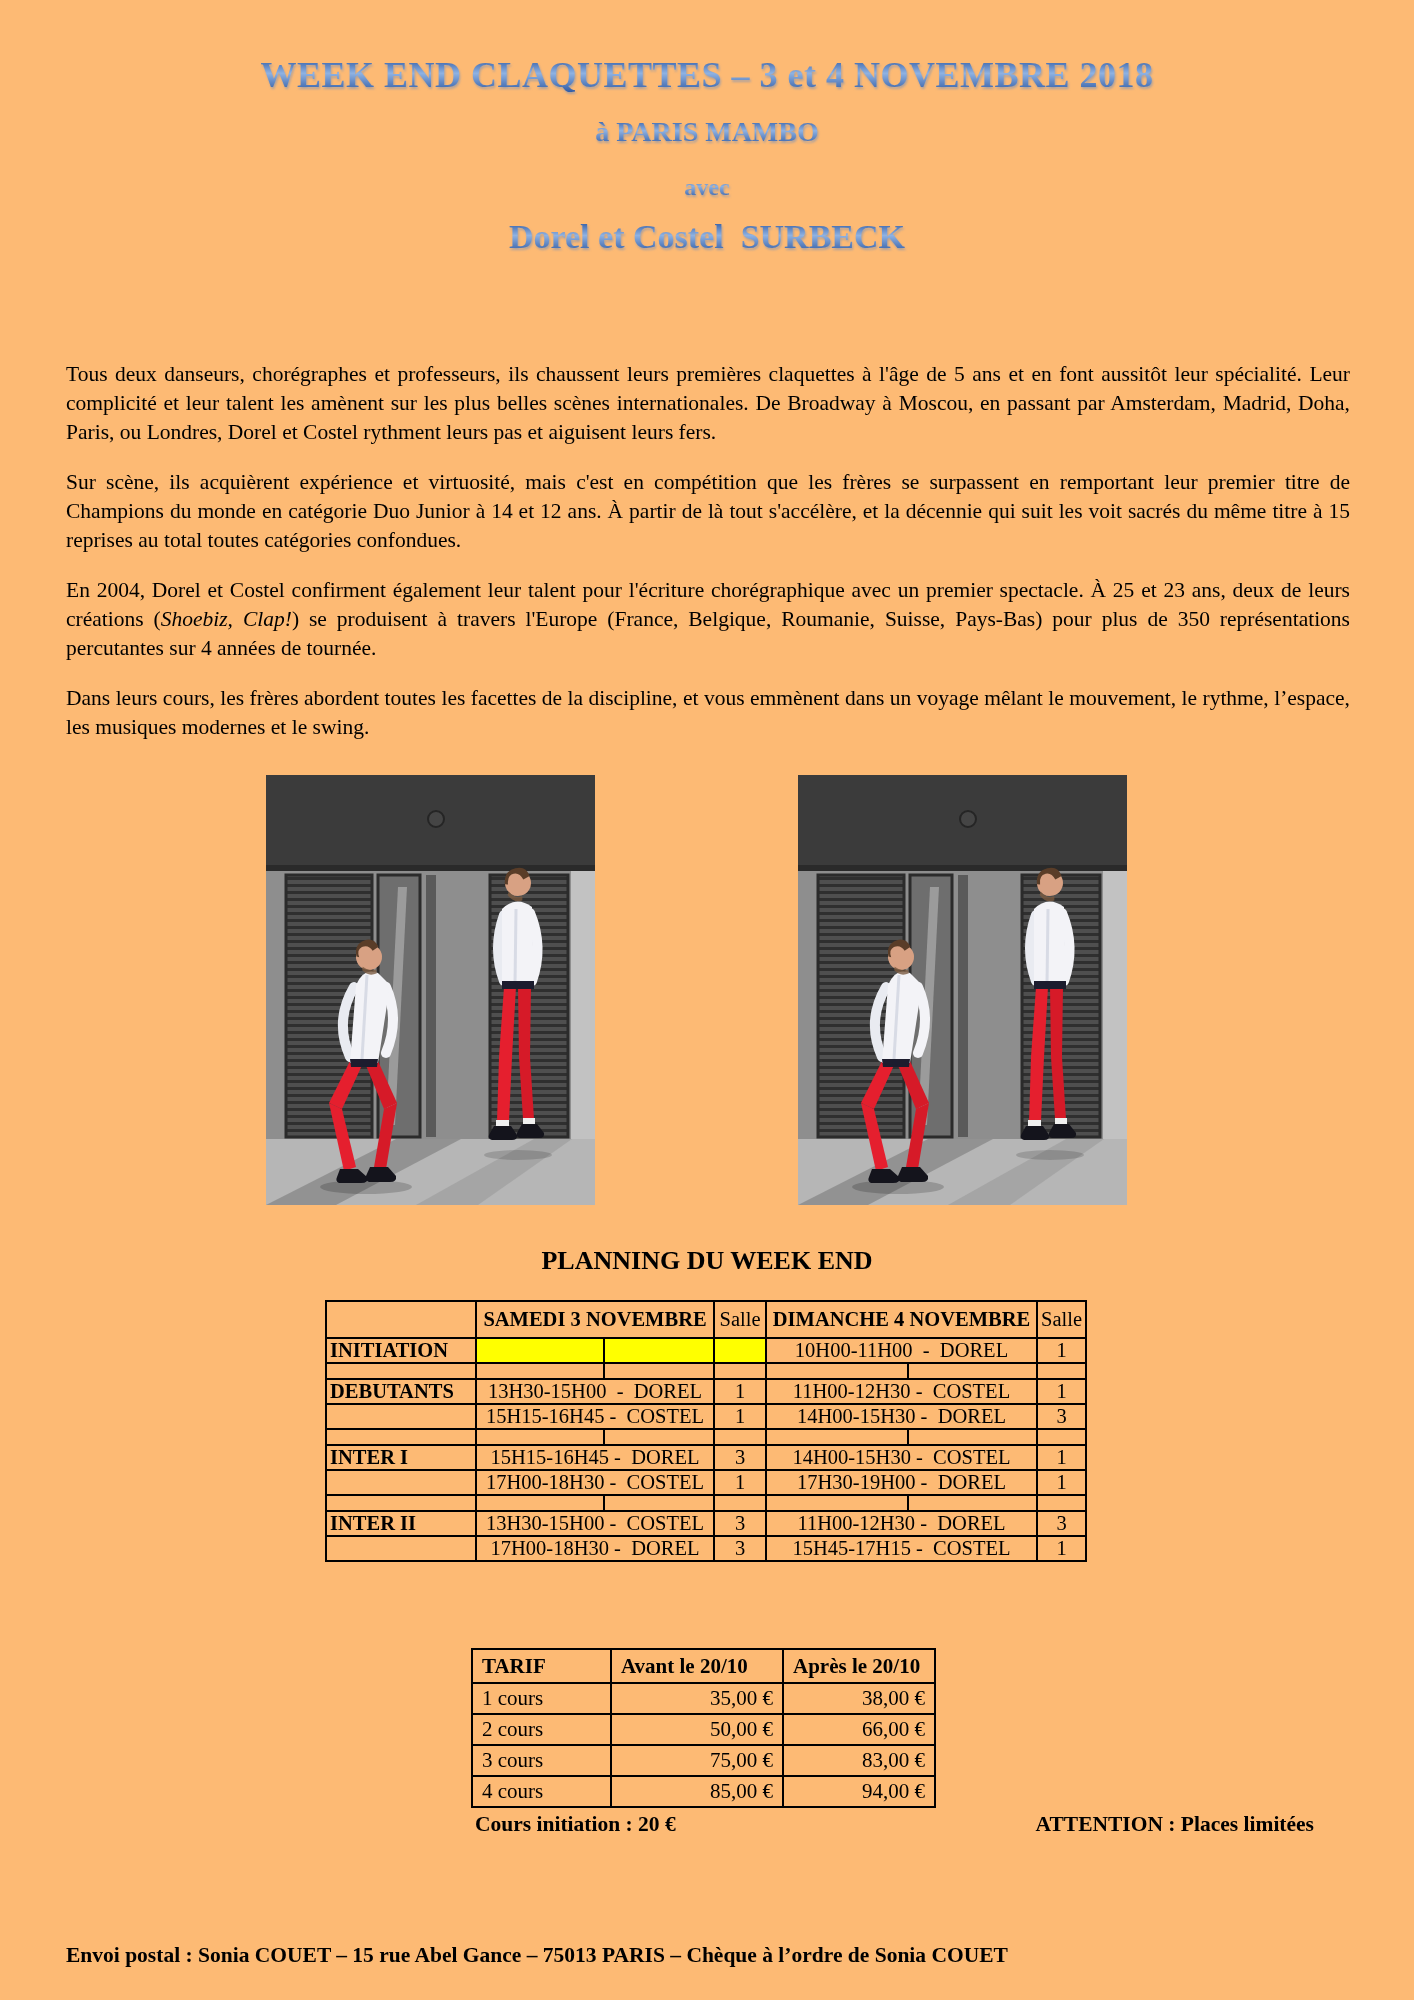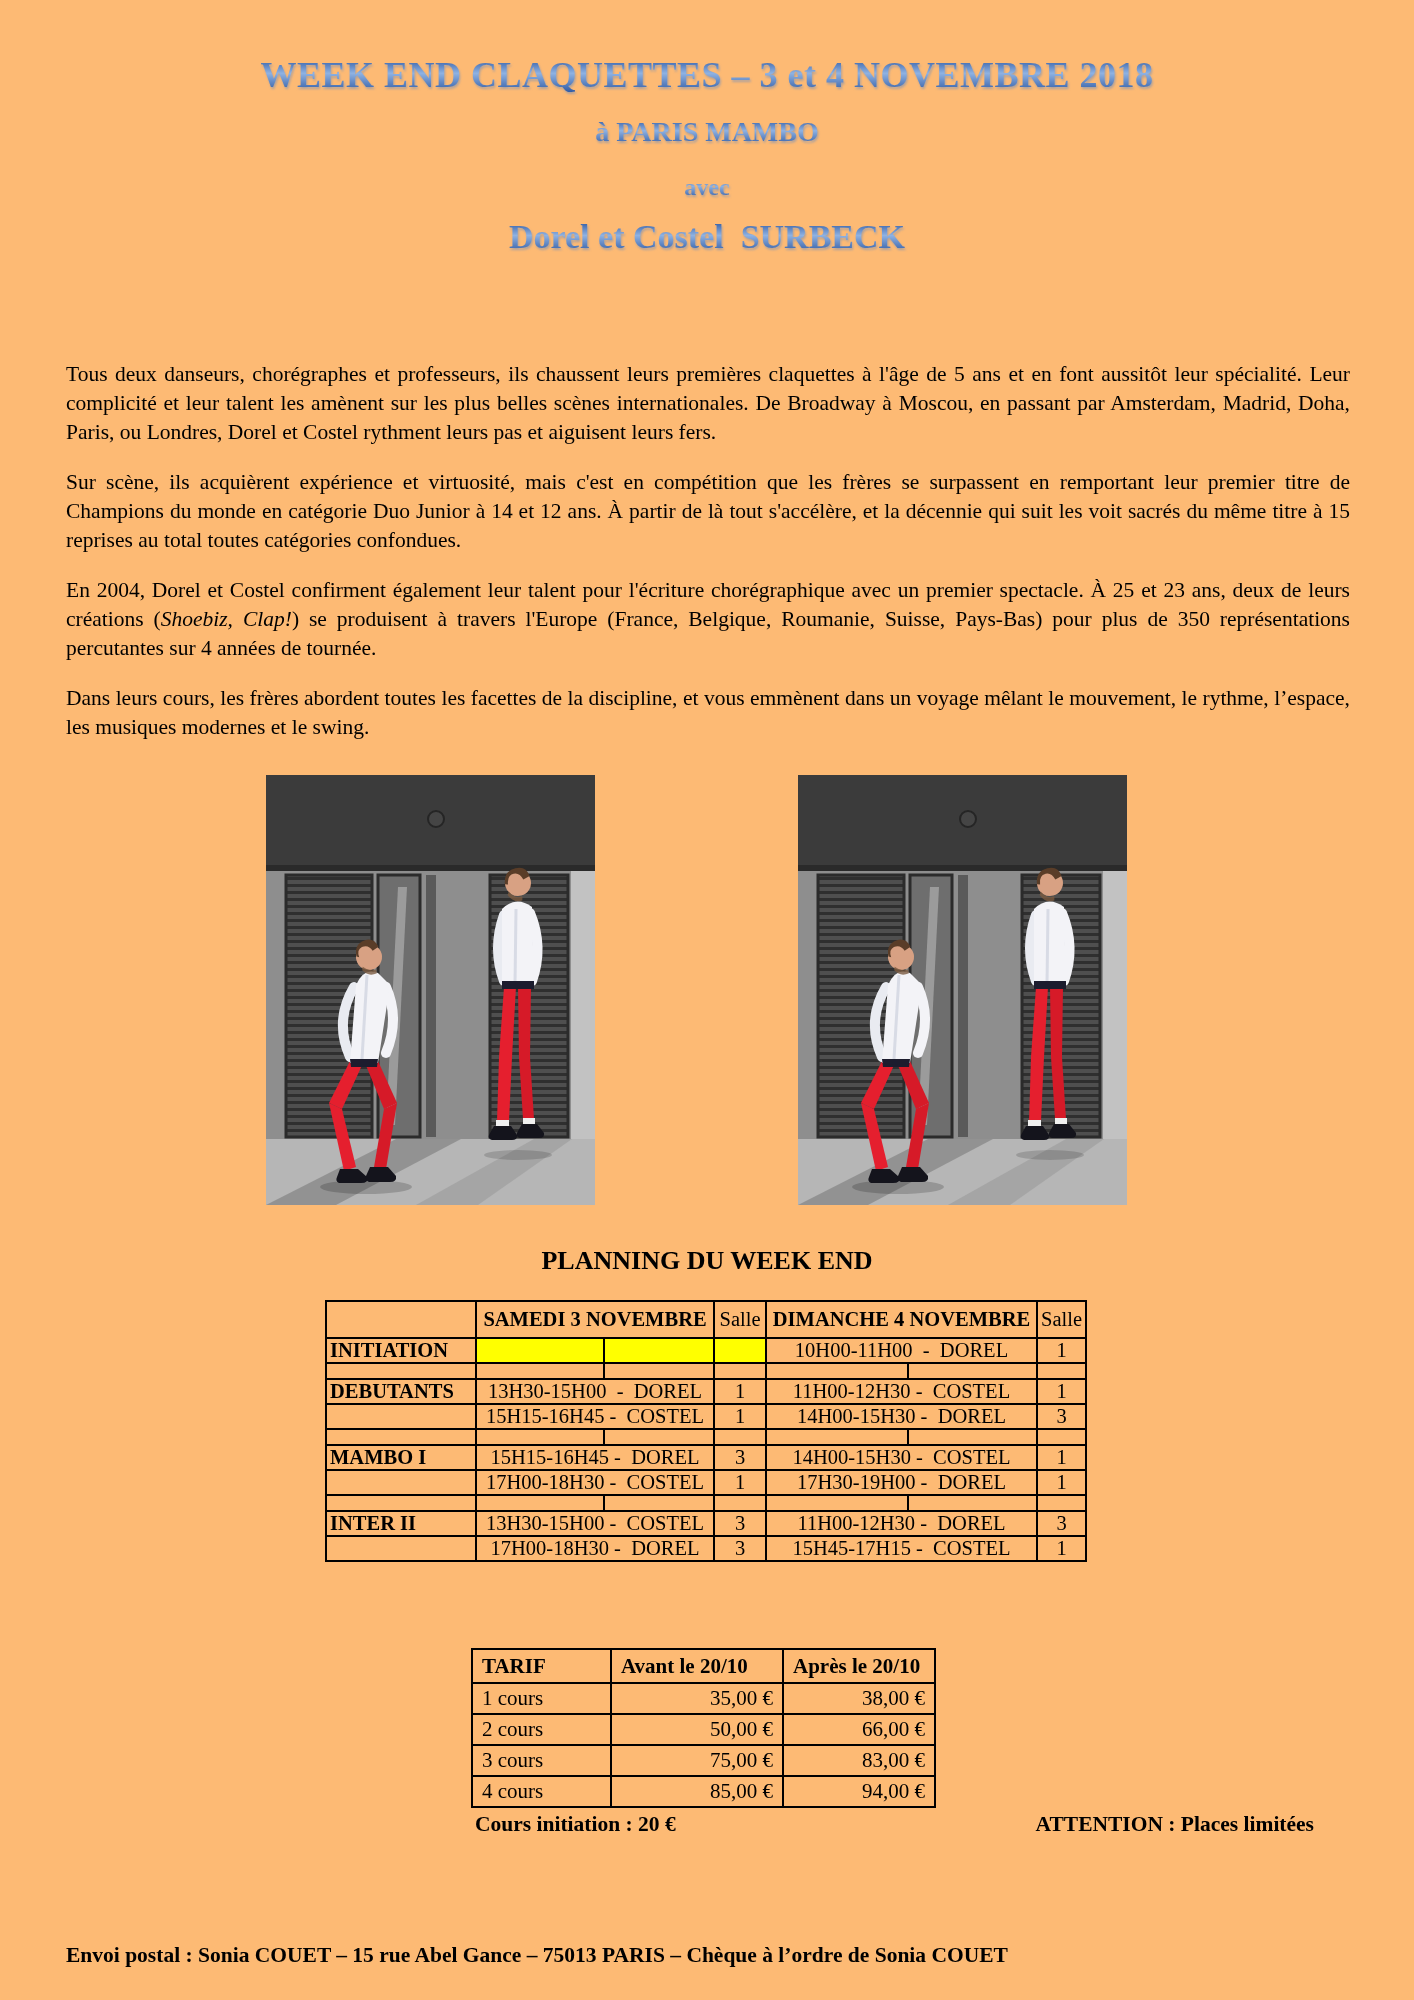--- a/index.html
+++ b/index.html
@@ -208,21 +208,21 @@
         <td></td>
           <td></td>
           <td></td>
           <td></td>
           <td></td>
           <td></td>
           <td></td>
       </tr>
 
       <tr class="rh">
-        <td class="lbl">MAMBO I</td>
+        <td class="lbl">INTER I</td>
         <td colspan="2" class="ctr pre">15H15-16H45 -  DOREL</td>
         <td class="ctr">3</td>
         <td colspan="2" class="ctr pre">14H00-15H30 -  COSTEL</td>
         <td class="ctr">1</td>
       </tr>
       <tr class="rh">
         <td></td>
         <td colspan="2" class="ctr pre">17H00-18H30 -  COSTEL</td>
         <td class="ctr">1</td>
         <td colspan="2" class="ctr pre">17H30-19H00 -  DOREL</td>

